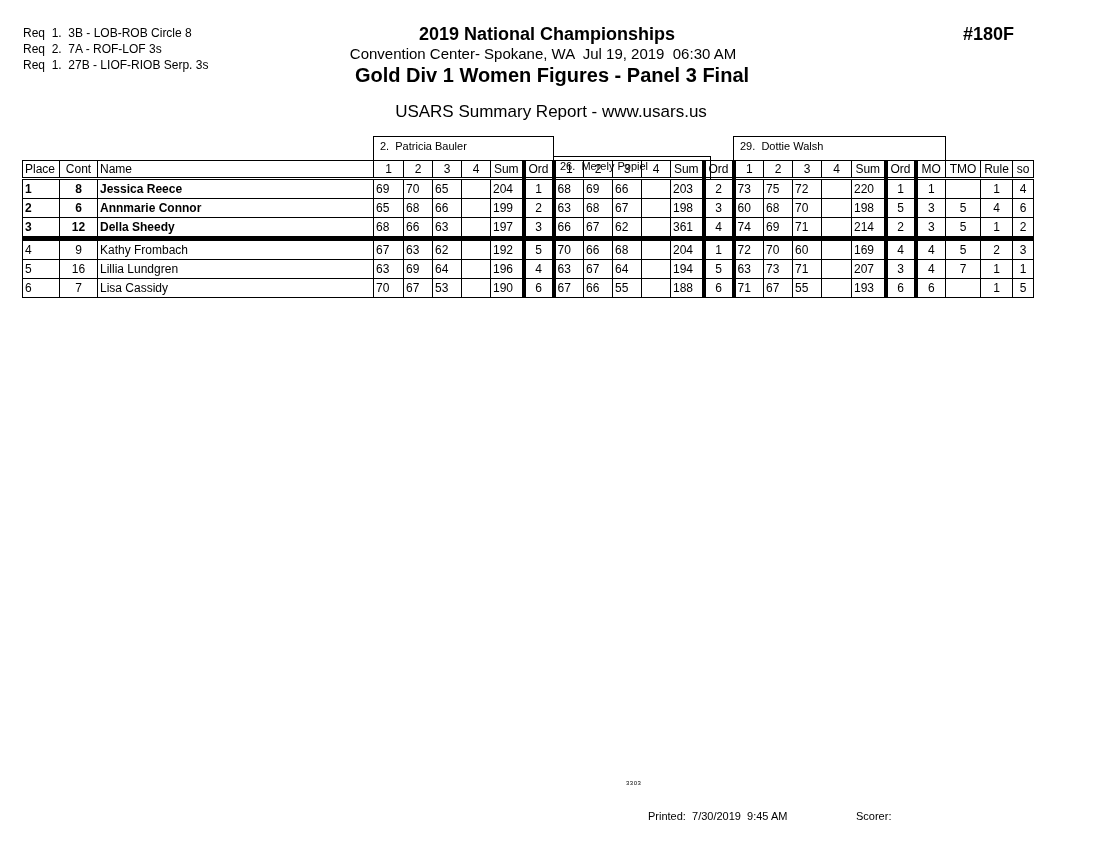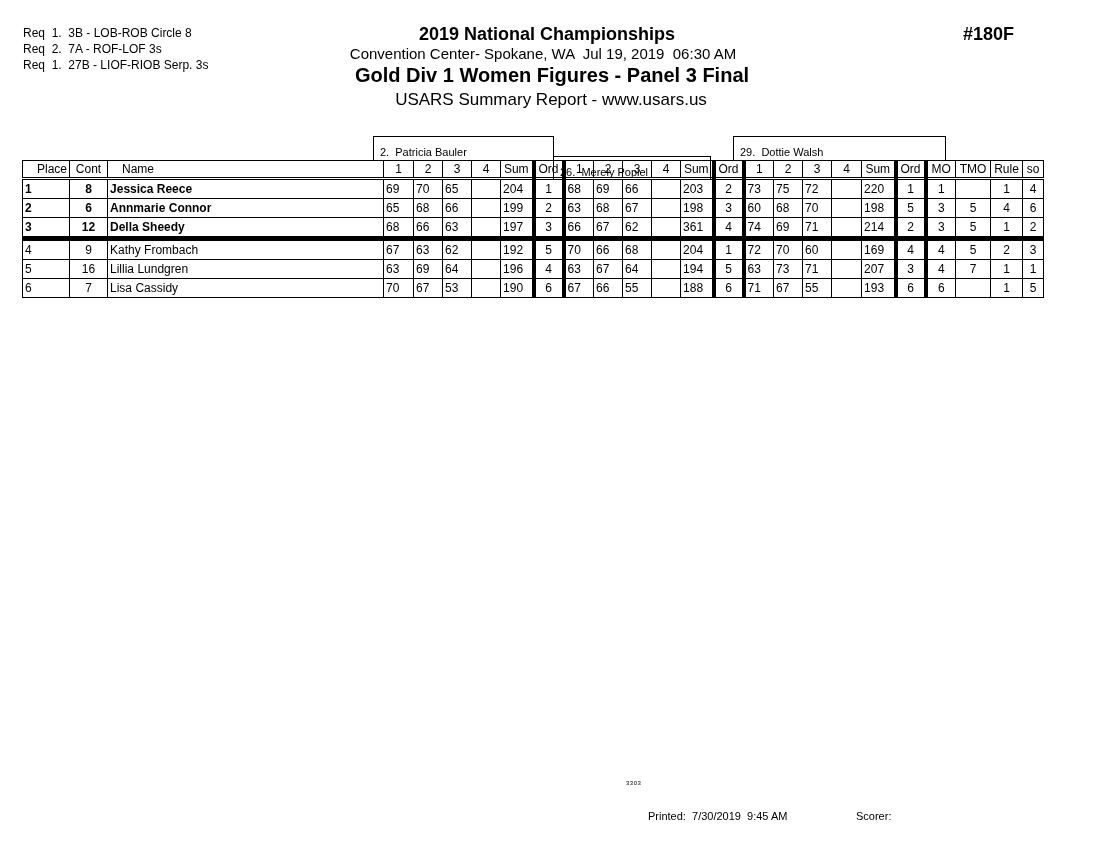--- a/index.html
+++ b/index.html
@@ -4,32 +4,32 @@
 <style>
   html, body { margin: 0; padding: 0; background: #ffffff; }
   body { width: 1100px; height: 850px; position: relative; overflow: hidden;
          font-family: "Liberation Sans", sans-serif; color: #000; }
   .reqs { position: absolute; left: 23px; top: 25px; font-size: 12px; line-height: 16px; }
   .reqs div { white-space: pre; }
   .title { position: absolute; left: 0; width: 1100px; text-align: center; white-space: pre; }
   .t1 { top: 24px; font-size: 18px; font-weight: bold; left: -3px; }
   .t2 { top: 45px; font-size: 15px; left: -7px; }
   .t3 { top: 64px; font-size: 20px; font-weight: bold; left: 2px; }
-  .t4 { top: 90px; font-size: 17px; left: 1px; }
+  .t4 { top: 102px; font-size: 17px; left: 1px; }
   .eventno { position: absolute; left: 963px; top: 24px; font-size: 18px; font-weight: bold; }
 
   .judgebox { position: absolute; top: 136px; height: 24px; border: 1px solid #000; border-bottom: none;
-              font-size: 11px; box-sizing: border-box; padding: 9px 0 0 6px; white-space: pre; }
+              font-size: 11px; box-sizing: border-box; padding: 3px 0 0 6px; white-space: pre; }
 
   table.results { position: absolute; left: 22px; top: 160px; border-collapse: collapse;
                   font-size: 12px; table-layout: fixed; }
   table.results td, table.results th { border: 1px solid #000; padding: 0 2px; height: 18px;
                   line-height: 18px; white-space: nowrap; overflow: hidden; font-weight: normal; }
   table.results thead th { border-bottom: 3px double #000; height: 16px; line-height: 16px; text-align: center; }
-  table.results th.left { text-align: left; padding-left: 14px; }
+  table.results th.left { text-align: left; padding-left: 2px; }
   td.c { text-align: center; }
   td.l { text-align: left; padding-left: 4px; }
   td.r { text-align: left; padding-right: 3px; }
   td.name { text-align: left; padding-left: 4px; }
   tr.bold td.place, tr.bold td.cont, tr.bold td.name { font-weight: bold; }
   td.ord, th.ord { font-weight: bold; border-left: 4px solid #000 !important; border-right: 4px solid #000 !important; }
   th.ord { font-weight: normal !important; }
   tr.cutline td { border-bottom: 5px solid #000; }
 
   .footer { position: absolute; top: 782px; font-size: 11px; white-space: pre; margin-top: 28px; }

